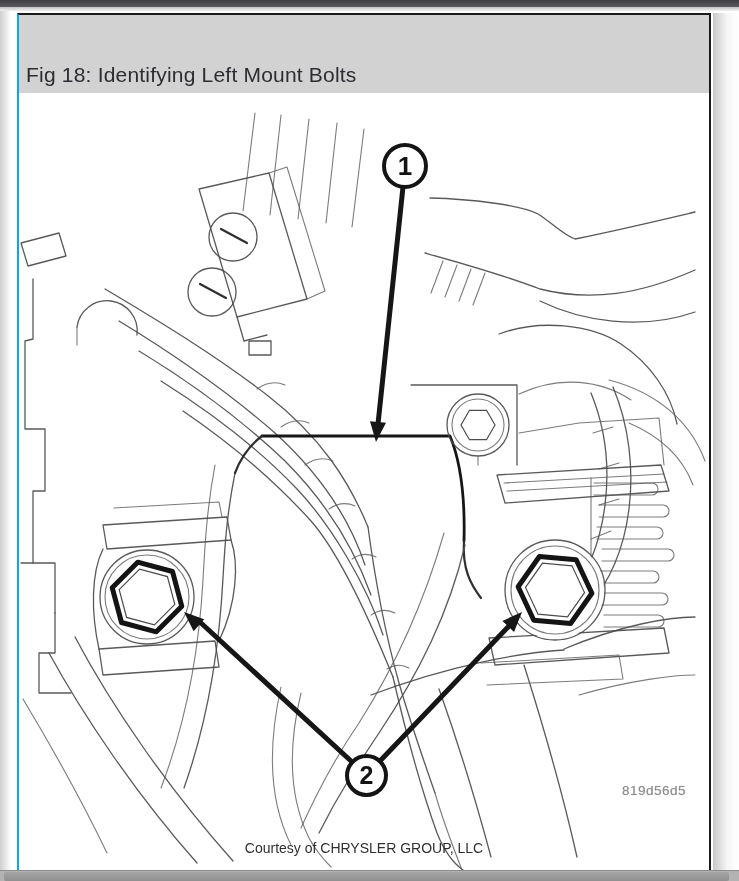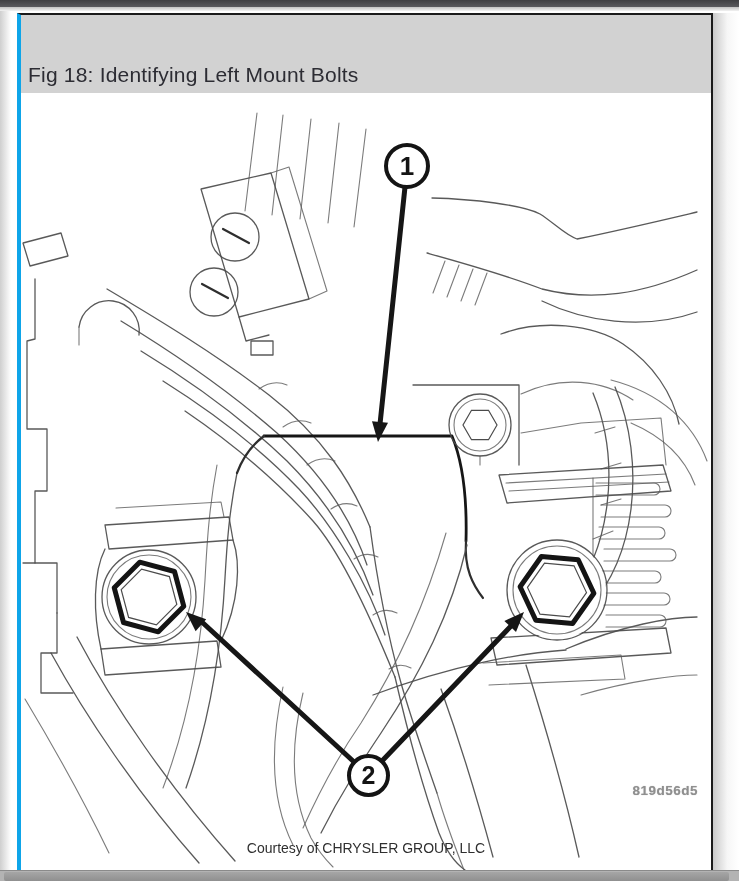--- a/index.html
+++ b/index.html
@@ -6,42 +6,42 @@
     background:#ffffff;font-family:"Liberation Sans",sans-serif;}
   .top-bar{position:absolute;left:0;top:0;width:739px;height:7px;
     background:linear-gradient(#3f3f42,#5a5a5e);}
   .top-bar-edge{position:absolute;left:0;top:7px;width:739px;height:4px;
     background:linear-gradient(#c2c2c2,#f2f2f2);}
   .left-shadow{position:absolute;left:0;top:11px;width:11px;height:859px;
     background:linear-gradient(to right,#cfcfcf,#ffffff);}
   .right-shadow{position:absolute;left:713px;top:13px;width:26px;height:857px;
     background:linear-gradient(to right,#c9c9c9,#f6f6f6 55%,#ffffff);}
   .figure-frame{position:absolute;left:17px;top:13px;width:690px;height:857px;
-    border-left:4px solid #0ea5e9;border-right:2px solid #1a1a1a;border-top:2px solid #1a1a1a;
+    border-left:2px solid #0ea5e9;border-right:2px solid #1a1a1a;border-top:2px solid #1a1a1a;
     background:#ffffff;}
   .figure-header{width:100%;height:78px;background:#d2d2d2;display:flex;
     align-items:flex-end;box-sizing:border-box;padding:0 0 6px 7px;}
   .figure-title{font-size:21px;color:#2c2c33;letter-spacing:.2px;}
   .figure-body{position:relative;width:690px;height:777px;background:#ffffff;}
   .diagram-svg{position:absolute;left:0;top:0;}
   .tl{fill:none;stroke:#4b4b4b;stroke-width:1.3;stroke-linecap:round;stroke-linejoin:round;opacity:.92;}
   .t2{fill:none;stroke:#5a5a5a;stroke-width:1.1;stroke-linecap:round;stroke-linejoin:round;opacity:.8;}
   .md{fill:none;stroke:#2e2e2e;stroke-width:2.2;stroke-linecap:round;stroke-linejoin:round;}
   .bd{fill:none;stroke:#161616;stroke-width:2.8;stroke-linecap:round;stroke-linejoin:round;}
   .hex{fill:#ffffff;stroke:#141414;stroke-width:5;stroke-linejoin:round;}
   .hexin{fill:none;stroke:#4b4b4b;stroke-width:1.2;}
   .wfill{fill:#ffffff;stroke:none;}
   .arrow{stroke:#161616;stroke-width:5;stroke-linecap:round;}
   .ahead{fill:#161616;stroke:none;}
   .callout{position:absolute;box-sizing:border-box;background:#ffffff;
     border:4px solid #141414;border-radius:50%;display:flex;align-items:center;
     justify-content:center;font-weight:bold;color:#141414;}
   .callout-1{left:363px;top:50px;width:46px;height:46px;font-size:26px;}
   .callout-2{left:326px;top:661px;width:43px;height:43px;font-size:25px;}
-  .watermark{position:absolute;right:13px;top:690px;font-size:13.5px;font-weight:bold;
+  .watermark{position:absolute;right:23px;top:690px;font-size:13.5px;font-weight:normal;
     color:#8f8f8f;letter-spacing:.5px;text-shadow:0 0 1px #b5b5b5;}
   .credit{position:absolute;left:0;top:747px;width:100%;text-align:center;
     font-size:14px;color:#2f2f2f;}
   .h-scrollbar{position:absolute;left:0;top:870px;width:739px;height:11px;
     background:#b3b3b3;border-top:1px solid #8a8a8a;}
   .h-scrollbar .thumb{position:absolute;left:4px;top:1px;width:725px;height:9px;
     background:linear-gradient(#a6a6a6,#8f8f8f);border-radius:2px;}
 </style>
 </head>
 <body>

